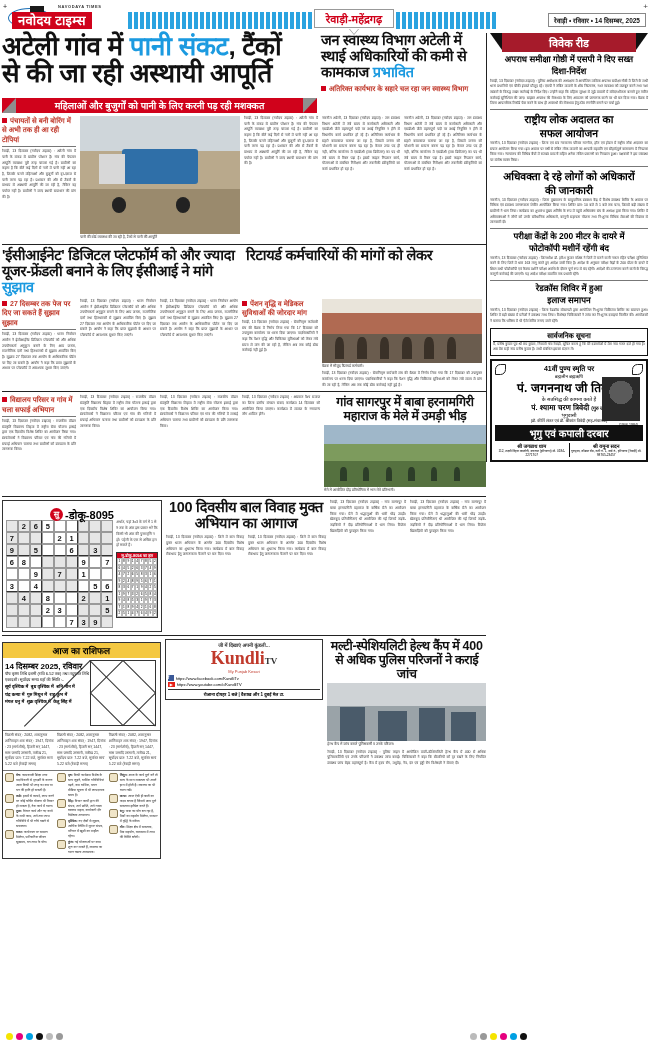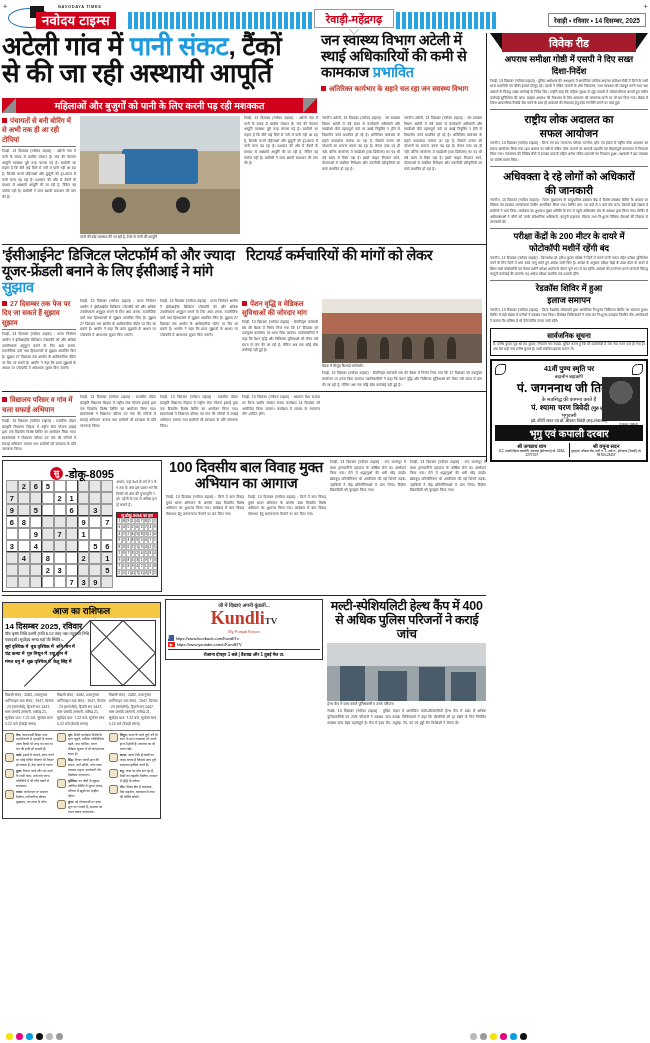--- a/index.html
+++ b/index.html
@@ -18,21 +18,21 @@
   .mh-logo-circle {
     position:absolute; left:8px; top:8px; width:43px; height:20px;
     border-radius:50%; border:1.6px solid #1b6fb5; color:#1b6fb5;
     font-weight:bold; font-size:12px; text-align:center; line-height:17px;
     font-family:"Liberation Serif", serif;
     padding-left:41px;
   }
   .mh-blackbox { position:absolute; left:30px; top:6px; width:14px; height:12px; background:#1a1a1a; }
   .mh-tiny { position:absolute; left:58px; top:4px; font-size:4px; letter-spacing:.6px; color:#333; font-weight:bold;}
   .mh-name {
-    position:absolute; left:36px; top:12px; height:17px; background:#d0021b;
+    position:absolute; left:12px; top:12px; height:17px; background:#d0021b;
     color:#fff; font-weight:bold; font-size:13px; line-height:17px;
     padding:0 6px; letter-spacing:.3px;
   }
   .mh-bars { position:absolute; top:12px; height:17px; background:
       repeating-linear-gradient(90deg,#2aa3e0 0 4px,#ffffff 4px 6px); }
   .mh-bars.left { left:128px; width:184px; }
   .mh-bars.right { left:396px; width:100px; }
   .mh-edition {
     position:absolute; left:314px; top:9px; width:80px; height:19px;
     background:#fff; border:1px solid #999;
@@ -325,20 +325,33 @@
           <div class="txt">रेवाड़ी, 13 दिसम्बर (नवोदय टाइम्स) : राजकीय मॉडल संस्कृति विद्यालय सिहमा में राष्ट्रीय सेवा योजना इकाई द्वारा एक दिवसीय विशेष शिविर का आयोजन किया गया। स्वयंसेवकों ने विद्यालय परिसर एवं गांव की गलियों में सफाई अभियान चलाया तथा ग्रामीणों को स्वच्छता के प्रति जागरूक किया।</div>
         </div>
         <div style="width:76px;">
           <div class="txt">रेवाड़ी, 13 दिसम्बर (नवोदय टाइम्स) : राजकीय मॉडल संस्कृति विद्यालय सिहमा में राष्ट्रीय सेवा योजना इकाई द्वारा एक दिवसीय विशेष शिविर का आयोजन किया गया। स्वयंसेवकों ने विद्यालय परिसर एवं गांव की गलियों में सफाई अभियान चलाया तथा ग्रामीणों को स्वच्छता के प्रति जागरूक किया।</div>
         </div>
         <div style="width:78px;">
           <div class="txt">रेवाड़ी, 13 दिसम्बर (नवोदय टाइम्स) : राजकीय मॉडल संस्कृति विद्यालय सिहमा में राष्ट्रीय सेवा योजना इकाई द्वारा एक दिवसीय विशेष शिविर का आयोजन किया गया। स्वयंसेवकों ने विद्यालय परिसर एवं गांव की गलियों में सफाई अभियान चलाया तथा ग्रामीणों को स्वच्छता के प्रति जागरूक किया।</div>
         </div>
         <div style="width:78px;">
           <div class="txt">रेवाड़ी, 13 दिसम्बर (नवोदय टाइम्स) : अग्रवाल वैश्य समाज का जिला स्तरीय संगठन संवाद कार्यक्रम 14 दिसम्बर को आयोजित किया जाएगा। कार्यक्रम में समाज के गणमान्य लोग शामिल होंगे।</div>
+        </div>
+        <div style="width:162px;">
+          <div class="hl-main h3 h-center">गांव सागरपुर में बाबा हरनामगिरी</div>
+          <div class="hl-main h3 h-center">महाराज के मेले में उमड़ी भीड़</div>
+          <div class="photo ph-field" style="height:62px; margin-top:2px;">
+            <i style="left:10%"></i>
+            <i style="left:24%"></i>
+            <i style="left:38%"></i>
+            <i style="left:52%"></i>
+            <i style="left:66%"></i>
+            <i style="left:80%"></i>
+          </div>
+          <div class="photo-cap">मेले में आयोजित दौड़ प्रतियोगिता में भाग लेते प्रतिभागी।</div>
         </div>
       </div>
 
       <div class="rule" style="margin-top:3px;"></div>
 
       <div style="display:flex; gap:4px;">
 
         <div style="width:160px;">
           <div class="sud-box">
             <div class="sud-title">

